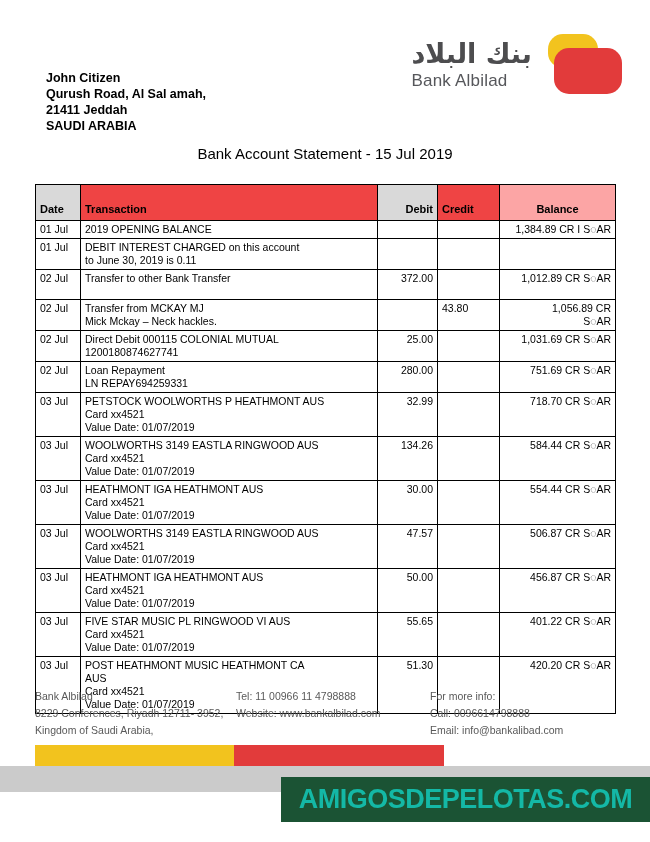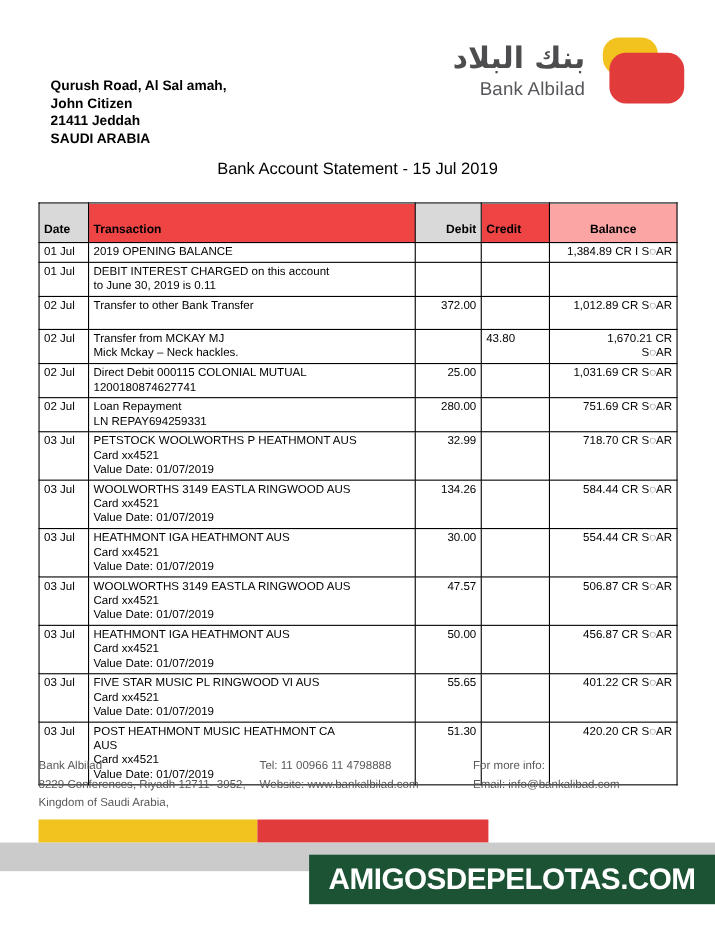--- a/index.html
+++ b/index.html
@@ -5,21 +5,21 @@
   * { margin:0; padding:0; box-sizing:border-box; }
   html,body { background:#fff; }
   body { font-family:"Liberation Sans","DejaVu Sans",sans-serif; color:#000; }
   .page { position:relative; width:650px; height:842px; margin:0 auto; background:#fff; overflow:hidden; }
 
   
   .customer { position:absolute; left:46px; top:70px; font-size:12.5px; font-weight:bold; line-height:16px; }
 
   
   .brand { position:absolute; top:34px; right:28px; display:flex; align-items:center; gap:14px; }
-  .brand-names { display:flex; flex-direction:column; align-items:flex-end; }
+  .brand-names { display:flex; flex-direction:column; align-items:flex-start; }
   .brand-arabic { font-family:"DejaVu Sans",sans-serif; font-size:27px; font-weight:bold; color:#4d4d4f; line-height:1.25; }
   .brand-english { font-size:17px; color:#56575b; margin-top:1px; letter-spacing:0.2px; }
   .logo { position:relative; width:76px; height:60px; }
   .logo-yellow { position:absolute; left:2px; top:0; width:50px; height:34px; border-radius:15px; }
   .logo-red { position:absolute; right:0; bottom:0; width:68px; height:46px; border-radius:15px; }
 
   
   .doc-title { position:absolute; top:145px; left:0; width:100%; text-align:center; font-size:15px; }
 
   
@@ -40,30 +40,30 @@
   .footer-left { left:35px; }
   .footer-middle { left:236px; }
   .footer-right { left:430px; }
 
   
   .bar { position:absolute; }
   .bar-yellow { left:35px; top:745px; width:199px; height:21px; }
   .bar-red { left:234px; top:745px; width:210px; height:21px; }
   .bar-gray { left:0; top:766px; width:650px; height:26px; }
   .banner { position:absolute; left:281px; top:777px; width:369px; height:45px; display:flex; align-items:center; justify-content:center; }
-  .banner-text { color:#ffffff; font-weight:bold; font-size:27px; letter-spacing:-0.5px; white-space:nowrap; }
+  .banner-text { color:#14b8a6; font-weight:bold; font-size:27px; letter-spacing:-0.5px; white-space:nowrap; }
 </style>
 </head>
 <body>
 
 <div class="page">
 
   <div class="customer">
+    <div>John Citizen</div>
     <div>Qurush Road, Al Sal amah,</div>
-    <div>John Citizen</div>
     <div>21411 Jeddah</div>
     <div>SAUDI ARABIA</div>
   </div>
 
   <div class="brand">
     <div class="brand-names">
       <div class="brand-arabic" dir="rtl">بنك البلاد</div>
       <div class="brand-english">Bank Albilad</div>
     </div>
     <div class="logo">
@@ -121,21 +121,21 @@
           <td class="cell-balance">1,012.89 CR S◌AR</td>
         </tr>
         <tr>
           <td class="cell-date">02 Jul</td>
           <td class="cell-transaction">
             <div>Transfer from MCKAY MJ</div>
             <div>Mick Mckay – Neck hackles.</div>
           </td>
           <td class="cell-debit"></td>
           <td class="cell-credit">43.80</td>
-          <td class="cell-balance">1,670.21 CR
+          <td class="cell-balance">1,056.89 CR
 S◌AR</td>
         </tr>
         <tr>
           <td class="cell-date">02 Jul</td>
           <td class="cell-transaction">
             <div>Direct Debit 000115 COLONIAL MUTUAL</div>
             <div>1200180874627741</div>
           </td>
           <td class="cell-debit">25.00</td>
           <td class="cell-credit"></td>
@@ -236,20 +236,21 @@
     <div>Bank Albilad</div>
     <div>8229 Conferences, Riyadh 12711- 3952,</div>
     <div>Kingdom of Saudi Arabia,</div>
   </div>
   <div class="footer-col footer-middle">
     <div>Tel: 11 00966 11 4798888</div>
     <div>Website: www.bankalbilad.com</div>
   </div>
   <div class="footer-col footer-right">
     <div>For more info:</div>
+    <div>Call: 0096614798888</div>
     <div>Email: info@bankalibad.com</div>
   </div>
 
   <div class="bar bar-yellow" style="background: rgb(242, 195, 30);"></div>
   <div class="bar bar-red" style="background: rgb(226, 59, 59);"></div>
   <div class="bar bar-gray" style="background: rgb(203, 203, 203);"></div>
   <div class="banner" style="background: rgb(27, 83, 52);">
     <span class="banner-text">AMIGOSDEPELOTAS.COM</span>
   </div>
 

